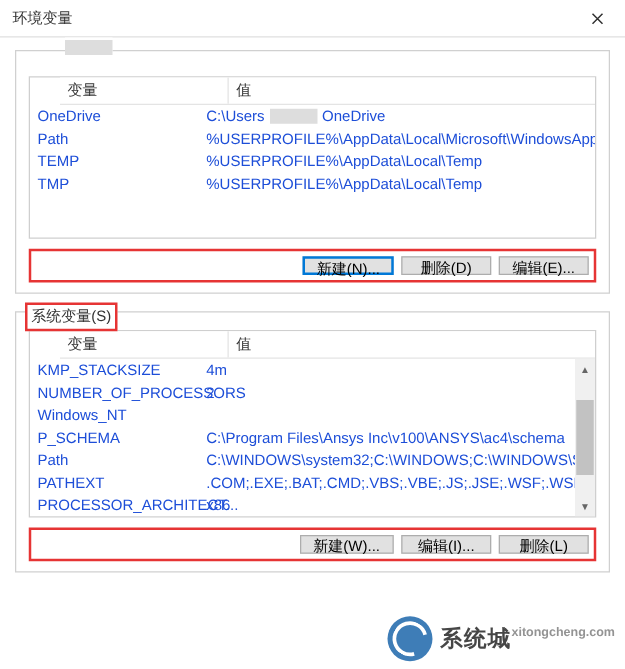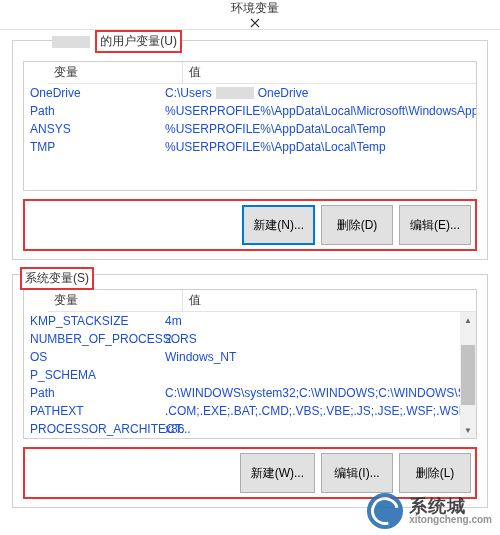--- a/index.html
+++ b/index.html
@@ -1,17 +1,17 @@
 <!DOCTYPE html>
 <html><head>
   <meta charset="utf-8">
   <style>
     * { box-sizing: border-box; font-family: "Microsoft YaHei", "Segoe UI", sans-serif; }
     body { margin: 0; padding: 0; background: #fff; width: 500px; height: 535px; position: relative; overflow: hidden; font-size: 12px; color: #333; }
-    .dialog-title-bar { height: 30px; border-bottom: 1px solid #e0e0e0; display: flex; align-items: center; justify-content: space-between; padding-left: 10px; flex-direction: column; }
+    .dialog-title-bar { height: 30px; border-bottom: 1px solid #e0e0e0; display: flex; align-items: center; justify-content: space-between; padding-left: 10px; }
     .dialog-title { font-size: 12px; }
     .close-btn { width: 45px; height: 30px; display: flex; align-items: center; justify-content: center; cursor: default; }
     .close-btn svg { width: 10px; height: 10px; }
     .dialog-body { padding: 10px 12px 0 12px; }
     .group { margin-bottom: 10px; position: relative; }
     .group-label { position: absolute; top: -7px; left: 8px; background: #fff; padding: 0 4px; font-size: 12px; z-index: 2; }
     .group-box { border: 1px solid #d0d0d0; padding: 14px 10px 8px 10px; }
     .highlight-red { border: 2px solid #e63434 !important; padding: 1px 3px; display: inline-block; }
     .group-label.highlight-red { background: #fff; text-align: right; }
     .list-container { border: 1px solid #cfcfcf; background: #fff; min-height: 120px; position: relative; }
@@ -19,50 +19,49 @@
     .col-var { width: 135px; padding-left: 6px; border-right: 1px solid #e4e4e4; height: 100%; display: flex; align-items: center; }
     .col-val { flex: 1; padding-left: 6px; height: 100%; display: flex; align-items: center; }
     .list-body { max-height: 120px; overflow: hidden; }
     .list-row { display: flex; height: 18px; align-items: center; font-size: 12px; color: #1d4ed8; }
     .list-row:nth-child(odd) { background: #fff; }
     .list-row .col-var { border: none; }
     .list-row .col-val { white-space: nowrap; overflow: hidden; text-overflow: clip; }
     .masked { background: #ddd; display: inline-block; width: 38px; height: 12px; vertical-align: middle; }
     .btn-row { display: flex; justify-content: flex-end; gap: 6px; margin-top: 8px; padding: 2px; }
     .btn-row.highlight-red { border: 2px solid #e63434; padding: 4px; }
-    button.win { min-width: 72px; height: 40px; font-size: 12px; background: #e1e1e1; border: 1px solid #adadad; cursor: default; padding: 0 10px; }
+    button.win { min-width: 72px; height: 15px; font-size: 12px; background: #e1e1e1; border: 1px solid #adadad; cursor: default; padding: 0 10px; }
     button.win.primary { border: 2px solid #0078d7; padding: 0 9px; }
     .scrollbar-stub { position: absolute; right: 0; top: 22px; bottom: 0; width: 16px; background: #f0f0f0; display: flex; flex-direction: column; justify-content: space-between; align-items: center; }
     .scroll-btn { width: 16px; height: 16px; display: flex; align-items: center; justify-content: center; color: #666; font-size: 8px; }
     .scroll-thumb { width: 14px; background: #c2c2c2; flex: 0 0 60px; margin: 1px; }
     .watermark { position: absolute; right: 8px; bottom: 6px; display: flex; align-items: center; gap: 6px; opacity: 0.9; }
     .watermark .logo { width: 36px; height: 36px; border-radius: 50%; background: #2a6fb0; position: relative; display: flex; align-items: center; justify-content: center; }
     .watermark .logo::before { content: ""; width: 22px; height: 22px; border-radius: 50%; border: 3px solid #fff; border-right-color: transparent; transform: rotate(30deg); }
-    .watermark .txt { display: flex; flex-direction: column; line-height: 1; }
+    .watermark .txt { display: flex; flex-direction: row; line-height: 1; }
     .watermark .cn { font-size: 18px; font-weight: bold; color: #333; letter-spacing: 1px; }
     .watermark .en { font-size: 10px; color: #888; font-weight: bold; }
   </style>
 </head>
 <body>
 
 <div class="dialog-title-bar">
   <span class="dialog-title">环境变量</span>
   <div class="close-btn">
     <svg viewBox="0 0 10 10">
         <path d="M1 1 L9 9 M9 1 L1 9" stroke="#333" stroke-width="1.2" fill="none"></path>
       </svg>
   </div>
 </div>
 
 <div class="dialog-body">
 
   <div class="group">
     <span style="position:absolute;top:-10px;left:40px;background:#fff;z-index:2;">
       <span class="masked"></span>
-      <span class="highlight-red" style="margin-left:2px;">的用户变量(U)</span>
     </span>
     <div class="group-box" style="padding-top:20px;">
       <div class="list-container" style="min-height:130px;">
         <div class="list-header">
           <div class="col-var">变量</div>
           <div class="col-val">值</div>
         </div>
         <div class="list-body">
           <div class="list-row">
             <div class="col-var">OneDrive</div>
@@ -70,21 +69,21 @@
               <span>C:\Users</span>
               <span class="masked" style="margin:0 4px;"></span>
               <span>OneDrive</span>
             </div>
           </div>
           <div class="list-row">
             <div class="col-var">Path</div>
             <div class="col-val">%USERPROFILE%\AppData\Local\Microsoft\WindowsApps;</div>
           </div>
           <div class="list-row">
-            <div class="col-var">ANSYS</div>
+            <div class="col-var">TEMP</div>
             <div class="col-val">%USERPROFILE%\AppData\Local\Temp</div>
           </div>
           <div class="list-row">
             <div class="col-var">TMP</div>
             <div class="col-val">%USERPROFILE%\AppData\Local\Temp</div>
           </div>
         </div>
       </div>
       <div class="btn-row highlight-red">
         <button class="win primary">新建(N)...</button>
@@ -105,25 +104,25 @@
         <div class="list-body" style="max-height:128px;">
           <div class="list-row">
             <div class="col-var">KMP_STACKSIZE</div>
             <div class="col-val">4m</div>
           </div>
           <div class="list-row">
             <div class="col-var">NUMBER_OF_PROCESSORS</div>
             <div class="col-val">2</div>
           </div>
           <div class="list-row">
-            <div class="col-var">OS</div>
             <div class="col-val">Windows_NT</div>
           </div>
           <div class="list-row">
             <div class="col-var">P_SCHEMA</div>
+            <div class="col-val">C:\Program Files\Ansys Inc\v100\ANSYS\ac4\schema</div>
           </div>
           <div class="list-row">
             <div class="col-var">Path</div>
             <div class="col-val">C:\WINDOWS\system32;C:\WINDOWS;C:\WINDOWS\System...</div>
           </div>
           <div class="list-row">
             <div class="col-var">PATHEXT</div>
             <div class="col-val">.COM;.EXE;.BAT;.CMD;.VBS;.VBE;.JS;.JSE;.WSF;.WSH;.MSC</div>
           </div>
           <div class="list-row">

